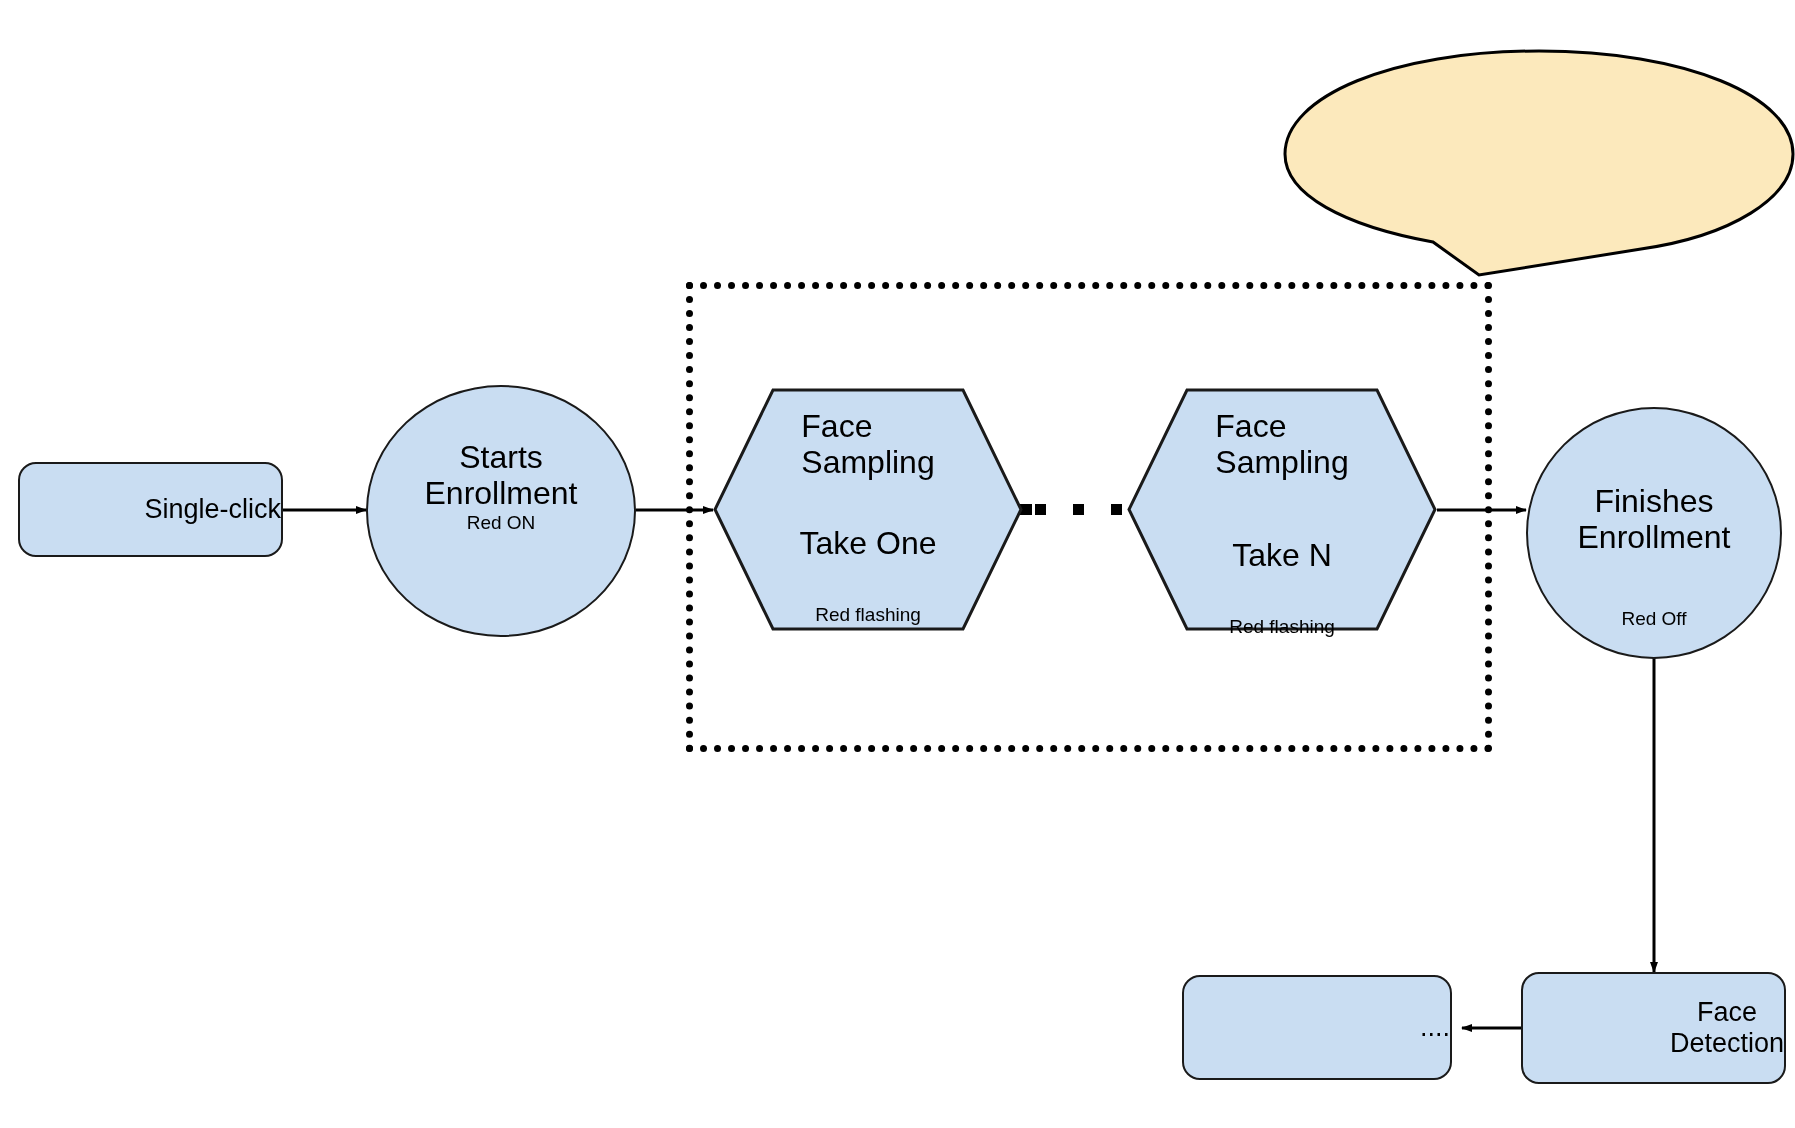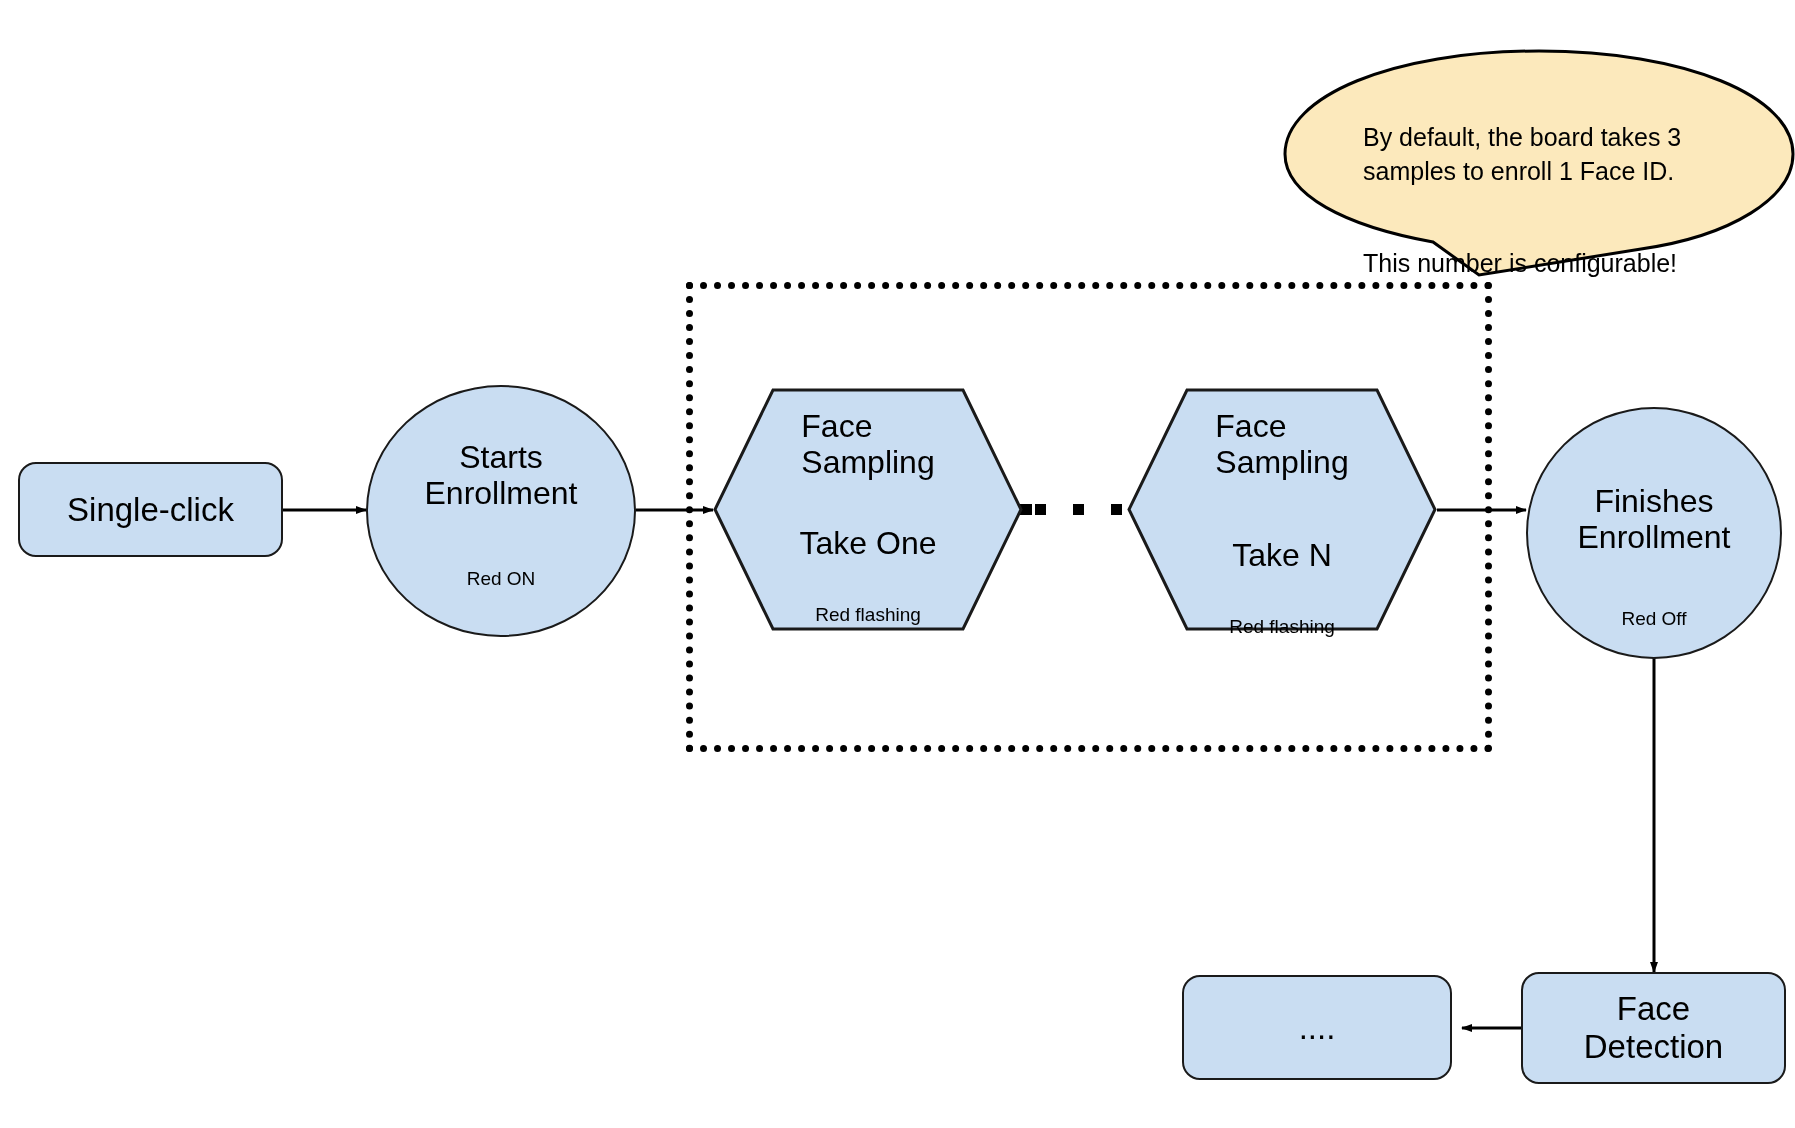--- a/index.html
+++ b/index.html
@@ -68,21 +68,21 @@
   }
 
   .title-lines {
     line-height: 1.14;
     white-space: pre-line;
   }
   .sub-label {
     font-size: 19px;
   }
   .f30 { font-size: 32px; }
-  .f31 { font-size: 33px; }
+  .f31 { font-size: 27px; align-items: flex-end; }
 
   
   .dotted-group {
     position: absolute;
     box-sizing: border-box;
     border: 7px dotted #000000;
     background: transparent;
   }
 
   
@@ -159,21 +159,21 @@
     </g>
   </svg>
 
   <div class="node rrect f31" style="left:18px; top:462px; width:265px; height:95px;">
     <span class="title-lines">Single-click</span>
   </div>
 
   <div class="node circle" style="left:366px; top:385px; width:270px; height:252px; justify-content:flex-start; padding-top:52px;">
     <span class="title-lines f30">Starts
 Enrollment</span>
-    <span class="sub-label" style="margin-top:56px;">Red ON</span>
+    <span class="sub-label" style="">Red ON</span>
   </div>
 
   <div class="hexwrap" style="left:713px; top:388px; width:310px; height:243px;">
     <svg width="310" height="243" viewBox="0 0 310 243" xmlns="http://www.w3.org/2000/svg">
       <polygon points="60,2 250,2 308,121.5 250,241 60,241 2,121.5" fill="#c9ddf2" stroke="#1a1a1a" stroke-width="3"></polygon>
     </svg>
     <div class="hexlabels">
       <span class="title-lines f30" style="margin-top:20px;">Face
 Sampling</span>
       <span class="f30" style="margin-top:44px;">Take One</span>
@@ -208,19 +208,15 @@
     <span class="title-lines">....</span>
   </div>
 
   <div class="callout" style="left:1283px; top:48px; width:512px; height:230px;">
     <svg width="512" height="230" viewBox="0 0 512 230" xmlns="http://www.w3.org/2000/svg">
       <path d="M2,106 C2,48 110,3 256,3 C402,3 510,48 510,106
                C510,150 448,188 358,201
                L196,227 L150,194
                C62,178 2,147 2,106 Z" fill="#fce9bc" stroke="#000000" stroke-width="3"></path>
     </svg>
-    <div class="callout-text">
-      <p>By default, the board takes 3 samples to enroll 1 Face ID.</p>
-      <p>This number is configurable!</p>
-    </div>
   </div>
 
 </div>
 
 </body></html>

